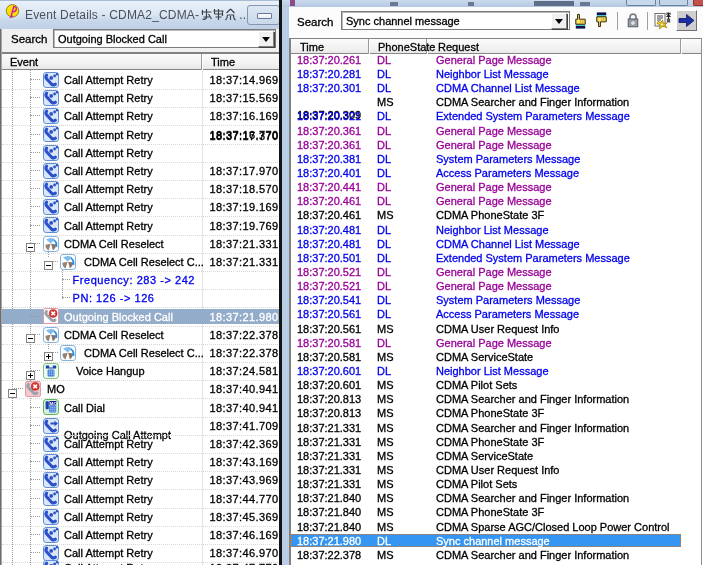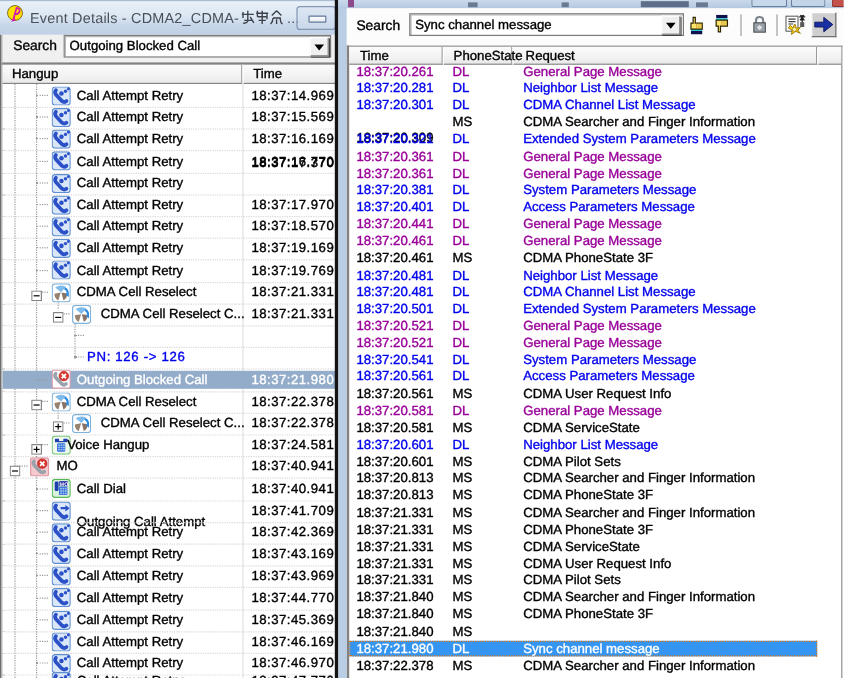--- a/index.html
+++ b/index.html
@@ -35,21 +35,21 @@
   <div style="position:absolute;left:53px;top:29px;width:223px;height:18.5px;background:#FFF;border:1px solid #7B7B7B;box-shadow:inset 1px 1px 0 #B8B8B8"></div>
   <div class="lt" style="left:58px;top:32px">Outgoing Blocked Call</div>
   <div style="position:absolute;left:258px;top:31px;width:16px;height:16px;background:#F0F0F0;border:1px solid #FFF;border-right-color:#808080;border-bottom-color:#808080;box-shadow:1px 1px 0 #404040"></div>
   <div style="position:absolute;left:262px;top:37px;width:0;height:0;border:4px solid transparent;border-top:5px solid #000"></div>
 
   <div style="position:absolute;left:0;top:52px;width:280px;height:2px;background:#828282"></div>
 
   <div style="position:absolute;left:2px;top:54px;width:278px;height:16px;background:linear-gradient(180deg,#FBFBFB,#F1F1F1 70%,#E8E8E8);border-bottom:1px solid #858585"></div>
   <div style="position:absolute;left:201px;top:54px;width:1px;height:16px;background:#9A9A9A"></div>
   <div style="position:absolute;left:202px;top:54px;width:1px;height:16px;background:#FFF"></div>
-  <div class="lt" style="left:10px;top:55px">Hangup</div>
+  <div class="lt" style="left:10px;top:55px">Event</div>
   <div class="lt" style="left:211px;top:55px">Time</div>
 
   <div style="position:absolute;left:2px;top:70px;width:278px;height:495px;background:#FFF;overflow:hidden">
     <div style="position:absolute;left:0;top:0;width:278px;height:495px">
       <div class="vd" style="left:10px;top:0;height:495px"></div>
       <div class="vd" style="left:28px;top:0;height:495px"></div>
     </div>
   </div>
   <div style="position:absolute;left:2px;top:70px;width:278px;height:495px;overflow:hidden">
     <div style="position:absolute;left:-2px;top:-70px;width:280px;height:565px">
@@ -182,20 +182,21 @@
             <path d="M7.8 7.6 L3.0 3.6 Q7.4 0.6 12.0 3.2 Z" fill="#7FBCEC"></path>
             <path d="M7.6 7.8 L2.4 8.8 Q2.4 12.8 5.6 14.4 Z" fill="#97816F"></path>
             <path d="M8.2 7.8 L13.2 8.6 Q12.8 12.8 9.8 14.2 Z" fill="#8A7265"></path>
             <path d="M10.8 4.2 Q14.2 5.8 13.2 10.0" fill="none" stroke="#2E8CE0" stroke-width="1.8"></path>
             <path d="M11.4 9.6 L14.4 11.4 L14.0 8.0 Z" fill="#2E8CE0"></path>
           </svg></div>
         <div class="lt" style="left:84px;top:254.9px;color:#000;">CDMA Cell Reselect C...</div>
         <div class="lt" style="left:209.5px;top:254.9px;color:#000;letter-spacing:0.4px">18:37:21.331</div>
         <div class="rs" style="top:271.0px"></div>
         <div class="hd" style="left:62px;top:279.1px;width:8px"></div>
+        <div class="lt" style="left:72.5px;top:273.1px;color:#0000EE;letter-spacing:0.55px;">Frequency: 283 -&gt; 242</div>
         <div class="rs" style="top:289.2px"></div>
         <div class="hd" style="left:62px;top:297.3px;width:8px"></div>
         <div class="lt" style="left:72.5px;top:291.3px;color:#0000EE;letter-spacing:0.55px;">PN: 126 -&gt; 126</div>
         <div class="rs" style="top:307.4px"></div>
         <div style="position:absolute;left:2px;top:308.9px;width:278px;height:15.2px;background:#93ACC9"></div>
         <div class="hd" style="left:30px;top:315.5px;width:10px"></div>
         <div style="position:absolute;left:43px;top:308.4px"><svg width="16" height="16" viewBox="0 0 16 16">
             <rect x="0.5" y="0.5" width="15" height="15" rx="1.6" fill="#FFFFFF" stroke="#E09AA6"></rect>
             <path d="M3.4 3.4 Q2.2 4.8 3.4 6.6 L8.6 12.0 Q10.4 13.4 12.0 12.0" fill="none" stroke="#9AA2AC" stroke-width="3.0" stroke-linecap="round"></path>
             <circle cx="10.2" cy="5.4" r="4.0" fill="#D9372E" stroke="#B02020" stroke-width="0.5"></circle>
@@ -252,21 +253,21 @@
               <rect x="7.5" y="7.3" width="1.5" height="1.3"></rect>
               <rect x="9.5" y="7.3" width="1.5" height="1.3"></rect>
               <rect x="5.5" y="9.2" width="1.5" height="1.3"></rect>
               <rect x="7.5" y="9.2" width="1.5" height="1.3"></rect>
               <rect x="9.5" y="9.2" width="1.5" height="1.3"></rect>
               <rect x="5.5" y="11.1" width="1.5" height="1.3"></rect>
               <rect x="7.5" y="11.1" width="1.5" height="1.3"></rect>
               <rect x="9.5" y="11.1" width="1.5" height="1.3"></rect>
             </g>
           </svg></div>
-        <div class="lt" style="left:56px;top:364.1px;color:#000;">Voice Hangup</div>
+        <div class="lt" style="left:76px;top:364.1px;color:#000;">Voice Hangup</div>
         <div class="lt" style="left:209.5px;top:364.1px;color:#000;letter-spacing:0.4px">18:37:24.581</div>
         <div class="rs" style="top:380.2px"></div>
         <div class="hd" style="left:12px;top:388.3px;width:11px"></div>
         <div style="position:absolute;left:7.5px;top:383.8px"><svg width="9" height="9" viewBox="0 0 9 9">
             <rect x="0.5" y="0.5" width="8" height="8" fill="#FFF" stroke="#848484"></rect>
             <rect x="2" y="4" width="5" height="1" fill="#000"></rect>
           </svg></div>
         <div style="position:absolute;left:25px;top:381.2px"><svg width="16" height="16" viewBox="0 0 16 16">
             <rect x="0.5" y="0.5" width="15" height="15" rx="1.6" fill="#F6C9CE" stroke="#E09AA6"></rect>
             <path d="M3.4 3.4 Q2.2 4.8 3.4 6.6 L8.6 12.0 Q10.4 13.4 12.0 12.0" fill="none" stroke="#9AA2AC" stroke-width="3.0" stroke-linecap="round"></path>
@@ -574,20 +575,21 @@
           <div class="rt" style="left:86px;top:477.1px;color:#000000">MS</div>
           <div class="rt" style="left:145px;top:477.1px;color:#000000">CDMA Pilot Sets</div>
           <div class="rt" style="left:6px;top:491.2px;color:#000000">18:37:21.840</div>
           <div class="rt" style="left:86px;top:491.2px;color:#000000">MS</div>
           <div class="rt" style="left:145px;top:491.2px;color:#000000">CDMA Searcher and Finger Information</div>
           <div class="rt" style="left:6px;top:505.4px;color:#000000">18:37:21.840</div>
           <div class="rt" style="left:86px;top:505.4px;color:#000000">MS</div>
           <div class="rt" style="left:145px;top:505.4px;color:#000000">CDMA PhoneState 3F</div>
           <div class="rt" style="left:6px;top:519.5px;color:#000000">18:37:21.840</div>
           <div class="rt" style="left:86px;top:519.5px;color:#000000">MS</div>
+          <div class="rt" style="left:145px;top:519.5px;color:#000000">CDMA Sparse AGC/Closed Loop Power Control</div>
           <div style="position:absolute;left:0px;top:533.7px;width:390px;height:13.6px;background:#3595F2;border:1px dotted #DD7711;box-sizing:border-box"></div>
           <div class="rt" style="left:6px;top:533.6px;color:#FFF">18:37:21.980</div>
           <div class="rt" style="left:86px;top:533.6px;color:#FFF">DL</div>
           <div class="rt" style="left:145px;top:533.6px;color:#FFF">Sync channel message</div>
           <div class="rt" style="left:6px;top:547.8px;color:#000000">18:37:22.378</div>
           <div class="rt" style="left:86px;top:547.8px;color:#000000">MS</div>
           <div class="rt" style="left:145px;top:547.8px;color:#000000">CDMA Searcher and Finger Information</div>
       </div>
     </div>
   </div>

